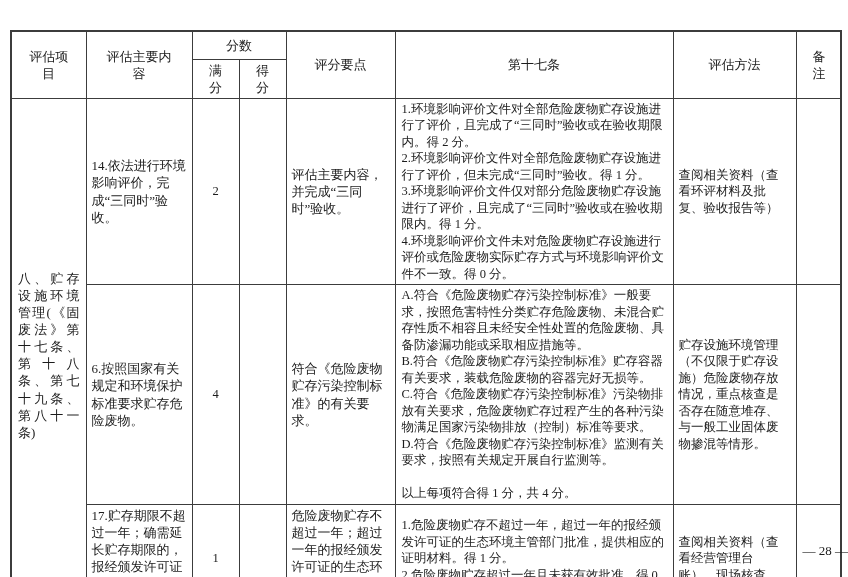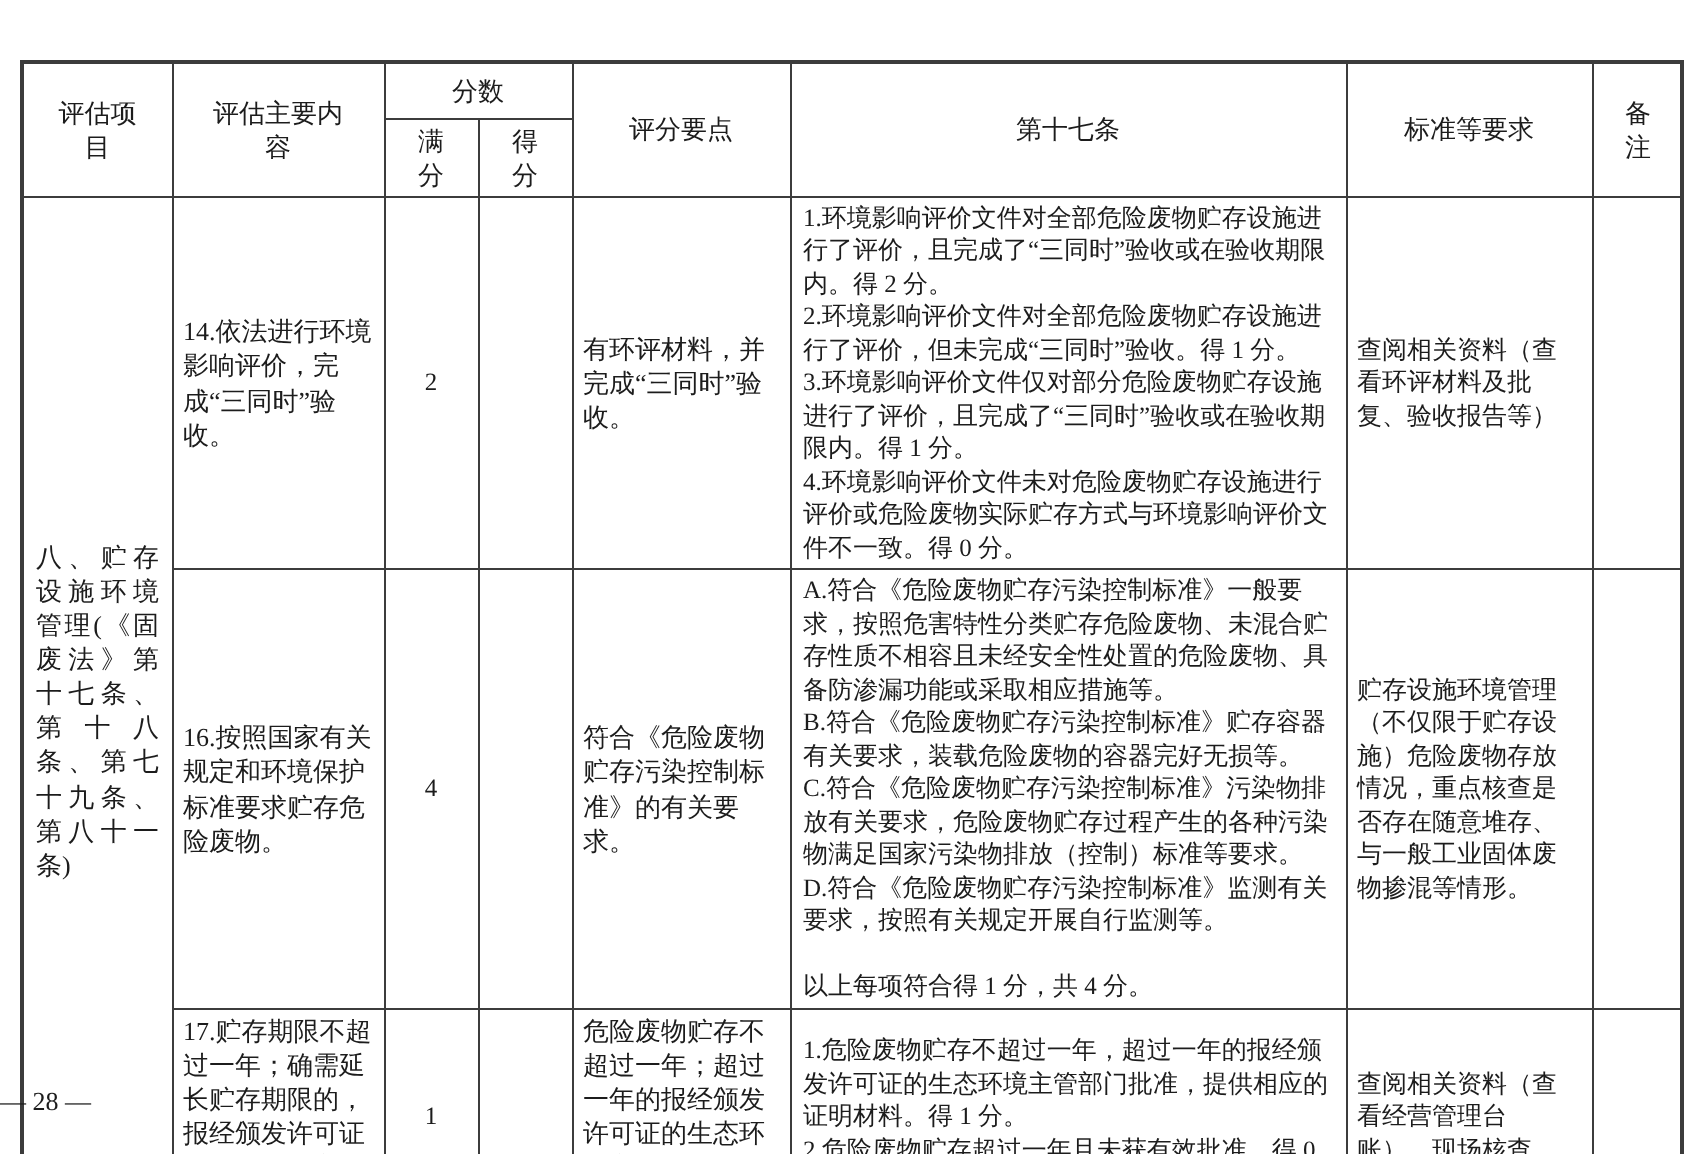--- a/index.html
+++ b/index.html
@@ -49,21 +49,21 @@
     text-align-last: left;
     padding: 4px 6px;
     font-size: 13px;
   }
   td.content-cell { font-size: 13px; padding: 2px 5px; }
   td.points-cell { padding: 2px 6px; }
   td.method-cell { padding: 2px 5px; }
   .footer {
     position: absolute;
     left: 0; width: 848px; top: 543px;
-    text-align: left;
+    text-align: right;
     font-size: 13px;
     color: #1c1c1c;
   }
 </style>
 </head>
 <body>
 
 <div class="page">
 
   <table class="eval-table">
@@ -77,44 +77,44 @@
       <col style="width:123px">
       <col style="width:45px">
     </colgroup>
     <thead>
       <tr class="hdr-row">
         <th rowspan="2">评估项目</th>
         <th rowspan="2">评估主要内容</th>
         <th colspan="2">分数</th>
         <th rowspan="2">评分要点</th>
         <th rowspan="2">第十七条</th>
-        <th rowspan="2">标准等要求</th>
+        <th rowspan="2">评估方法</th>
         <th rowspan="2">备注</th>
       </tr>
       <tr class="hdr-row">
         <th>满分</th>
         <th>得分</th>
       </tr>
     </thead>
     <tbody>
       <tr class="row-15">
         <td rowspan="3" class="project-cell">八、贮存设施环境管理(《固废法》第十七条、第十八条、第七十九条、第八十一条)</td>
         <td class="content-cell">14.依法进行环境影响评价，完成“三同时”验收。</td>
         <td class="score-cell">2</td>
         <td class="score-cell"></td>
-        <td class="content-cell">有环评材料，并完成“三同时”验收。</td>
+        <td class="content-cell">评估主要内容，并完成“三同时”验收。</td>
         <td class="points-cell">1.环境影响评价文件对全部危险废物贮存设施进行了评价，且完成了“三同时”验收或在验收期限内。得 2 分。
 2.环境影响评价文件对全部危险废物贮存设施进行了评价，但未完成“三同时”验收。得 1 分。
 3.环境影响评价文件仅对部分危险废物贮存设施进行了评价，且完成了“三同时”验收或在验收期限内。得 1 分。
 4.环境影响评价文件未对危险废物贮存设施进行评价或危险废物实际贮存方式与环境影响评价文件不一致。得 0 分。</td>
         <td class="method-cell">查阅相关资料（查看环评材料及批复、验收报告等）</td>
         <td class="score-cell"></td>
       </tr>
       <tr class="row-16">
-        <td class="content-cell">16.按照国家有关规定和环境保护标准要求贮存危险废物。</td>
+        <td class="content-cell">6.按照国家有关规定和环境保护标准要求贮存危险废物。</td>
         <td class="score-cell">4</td>
         <td class="score-cell"></td>
         <td class="content-cell">符合《危险废物贮存污染控制标准》的有关要求。</td>
         <td class="points-cell">A.符合《危险废物贮存污染控制标准》一般要求，按照危害特性分类贮存危险废物、未混合贮存性质不相容且未经安全性处置的危险废物、具备防渗漏功能或采取相应措施等。
 B.符合《危险废物贮存污染控制标准》贮存容器有关要求，装载危险废物的容器完好无损等。
 C.符合《危险废物贮存污染控制标准》污染物排放有关要求，危险废物贮存过程产生的各种污染物满足国家污染物排放（控制）标准等要求。
 D.符合《危险废物贮存污染控制标准》监测有关要求，按照有关规定开展自行监测等。
 
 以上每项符合得 1 分，共 4 分。</td>
         <td class="method-cell">贮存设施环境管理（不仅限于贮存设施）危险废物存放情况，重点核查是否存在随意堆存、与一般工业固体废物掺混等情形。</td>

